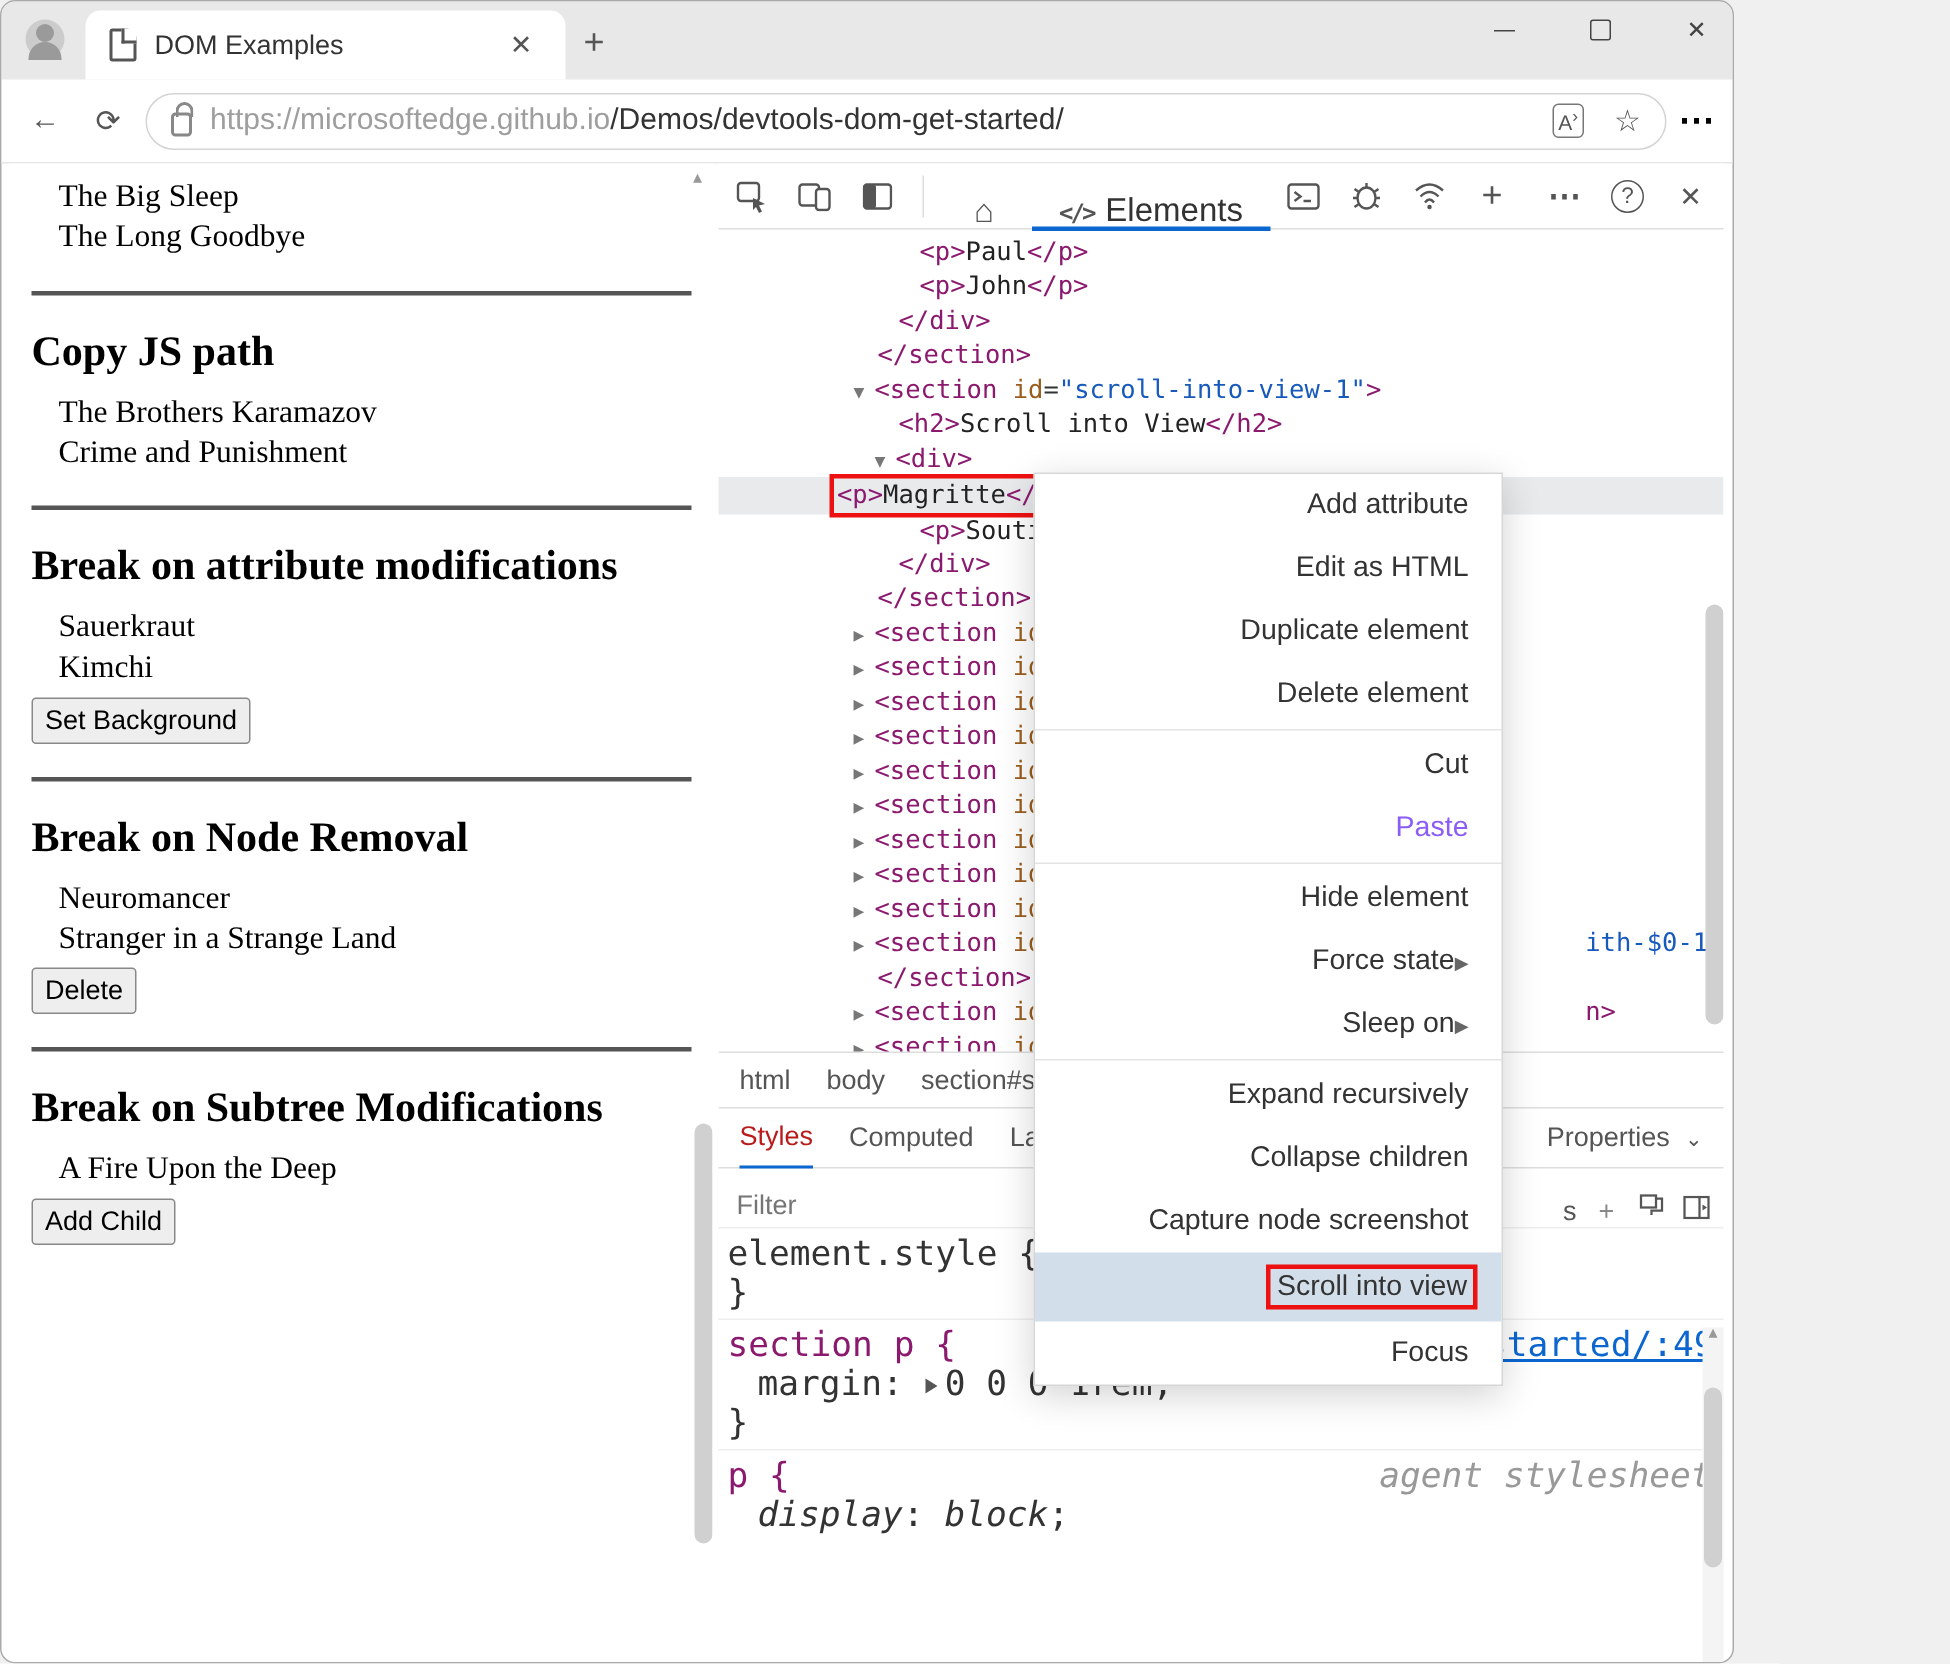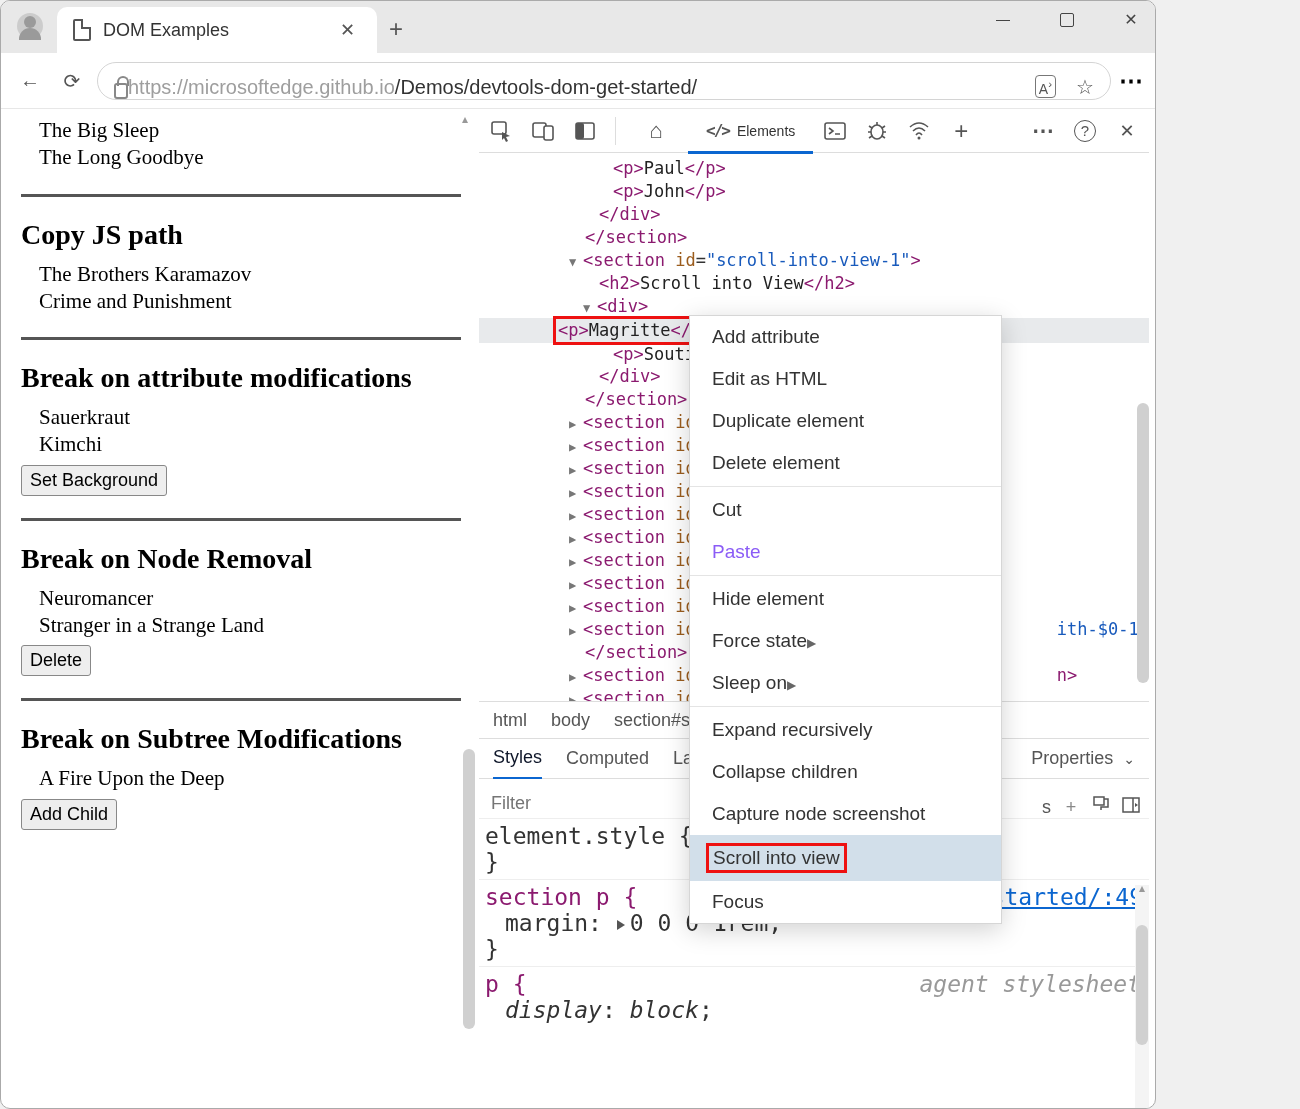--- a/index.html
+++ b/index.html
@@ -23,21 +23,21 @@
   .wincontrols { position:absolute; right:6px; top:8px; display:flex; gap:28px; font-size:18px; color:#444; }
   .wincontrols span { width:36px; text-align:center; }
   .wc-min::before { content:""; display:inline-block; width:14px; border-top:1.6px solid #444; vertical-align:middle; }
   .wc-max::before { content:""; display:inline-block; width:12px; height:12px; border:1.6px solid #444; border-radius:2px; vertical-align:middle; }
   .wc-close::before { content:"✕"; font-size:16px; }
 
   .addrbar { height:56px; background:#fff; border-bottom:1px solid #e7e7e7; display:flex; align-items:center; padding:0 12px; gap:8px; }
   .navbtn { width:34px; height:34px; display:flex; align-items:center; justify-content:center; font-size:20px; color:#555; border-radius:50%; }
   .navbtn.arrow::before { content:"←"; }
   .navbtn.reload::before { content:"⟳"; }
-  .omnibox { flex:1; height:38px; border:1px solid #d4d4d4; border-radius:20px; display:flex; align-items:flex-end; padding:0 16px; }
+  .omnibox { flex:1; height:38px; border:1px solid #d4d4d4; border-radius:20px; display:flex; align-items:center; padding:0 16px; gap:12px; }
   .lock { width:14px; height:16px; border:2px solid #888; border-radius:3px; position:relative; margin-top:4px; }
   .lock::before { content:""; position:absolute; top:-9px; left:1px; width:8px; height:8px; border:2px solid #888; border-bottom:none; border-radius:8px 8px 0 0; }
   .url { font-size:20px; color:#333; white-space:nowrap; }
   .url .dim { color:#9e9e9e; }
   .righticons { display:flex; gap:20px; align-items:center; margin-left:auto; color:#555; font-size:20px; }
   .staricon::before { content:"☆"; }
   .menudots::before { content:"⋯"; font-size:24px; font-weight:bold; }
   .readicon { font-size:14px; border:1px solid #777; border-radius:4px; padding:1px 3px; position:relative; }
 
   .content { position:absolute; top:108px; bottom:6px; left:6px; width:468px; background:#fff; overflow:hidden; }
@@ -48,21 +48,21 @@
   .content button { font-family:Arial; font-size:18px; padding:4px 8px; margin-top:6px; background:#eee; border:1px solid #888; border-radius:3px; }
   .scroll-left { position:absolute; right:0; top:640px; width:12px; height:280px; background:#d0d0d0; border-radius:6px; }
   .scroll-left-mini { position:absolute; right:2px; top:0px; width:11px; height:11px; }
   .scroll-left-mini::before { content:"▴"; color:#999; font-size:12px; }
 
   .devtools { position:absolute; top:108px; right:6px; bottom:6px; left:478px; background:#fff; display:flex; flex-direction:column; }
   .dt-toolbar { height:44px; border-bottom:1px solid #ddd; display:flex; align-items:center; padding:0 10px; gap:18px; position:relative; }
   .dt-sep { width:1px; height:28px; background:#ddd; }
   .dt-icon { width:24px; height:24px; display:flex; align-items:center; justify-content:center; color:#555; font-size:18px; }
   .dt-icon.welcome::before { content:"⌂"; font-size:22px; }
-  .dt-tab { display:flex; align-items:center; gap:8px; height:44px; padding:0 10px; font-size:14px; color:#333; position:relative; }
+  .dt-tab { display:flex; align-items:flex-end; gap:8px; height:44px; padding:0 10px; font-size:22px; color:#333; position:relative; }
   .dt-tab.selected::after { content:""; position:absolute; left:-8px; right:-8px; bottom:-1px; height:3px; background:#0b66d0; }
   .dt-tab .codeicon::before { content:"</>"; font-family:monospace; font-weight:bold; font-size:16px; color:#555; letter-spacing:-2px; }
   .dt-toolbar-right { margin-left:auto; display:flex; align-items:center; gap:18px; }
   .dt-more::before { content:"⋯"; font-weight:bold; font-size:22px; }
   .dt-help::before { content:"?"; display:inline-block; width:20px; height:20px; border:1.6px solid #555; border-radius:50%; line-height:20px; text-align:center; font-size:15px; }
   .dt-close::before { content:"✕"; }
 
   .dt-toolbar svg{display:block;}
 
   .elements { flex:0 0 548px; overflow:hidden; position:relative; font-family: Consolas, Menlo, monospace; font-size:17px; line-height:1.35; color:#333; }
@@ -78,40 +78,40 @@
   .highlight-row { background:#e8eaec; display:block; margin-left:-60px; padding-left:60px; }
   .hl-box { border:3px solid #e11; display:inline-block; padding:0 2px; margin:-2px 0; }
   .faint { color:#b5b5b5; font-style:italic; padding-left:16px; }
   .badge-ellipsis { display:inline-block; border:1px solid #bbb; border-radius:5px; padding:0 5px; font-size:12px; color:#666; margin-left:4px; vertical-align:middle; }
   .elements-scroll { position:absolute; right:0; top:250px; width:12px; height:280px; background:#d0d0d0; border-radius:6px; }
 
   .breadcrumb { height:38px; border-top:1px solid #ddd; border-bottom:1px solid #ddd; display:flex; align-items:center; gap:24px; padding:0 14px; font-size:18px; color:#555; }
 
   .styles-tabs { height:40px; display:flex; align-items:center; gap:24px; padding:0 14px; border-bottom:1px solid #ddd; font-size:18px; }
   .stab { color:#555; height:40px; display:flex; align-items:center; }
-  .stab.active { color:#0f172a; border-bottom:2px solid #0b66d0; }
+  .stab.active { color:#b91c1c; border-bottom:2px solid #0b66d0; }
   .styles-right { margin-left:auto; display:flex; align-items:center; gap:18px; color:#555; }
 
   .filterrow { height:40px; border-bottom:1px solid #eee; display:flex; align-items:flex-end; padding:0 8px; gap:10px; font-size:18px; color:#888; }
   .filterrow input { border:none; outline:none; font-size:18px; color:#555; flex:1; padding:4px; }
   .filter-icon { width:20px; text-align:center; }
 
   .rules { padding:4px 6px; font-family: Consolas, Menlo, monospace; font-size:23px; color:#333; position:relative; }
   .rules .link { color:#0b66d0; text-decoration:underline; }
   .rules .sel { color:#8b1a6f; }
   .rules .prop { color:#333; }
   .rules .valc { color:#333; }
   .rule-line { margin-left:20px; }
   .agent { color:#999; font-style:italic; position:absolute; right:8px; }
   .rule-scroll-outer { position:absolute; right:0; top:776px; width:14px; height:230px; background:#f4f4f4; }
   .rule-scroll-outer .mini { position:absolute; top:-4px; width:14px; text-align:center; color:#999; font-size:12px; }
   .rule-scroll { position:absolute; right:1px; top:40px; width:12px; height:120px; background:#d0d0d0; border-radius:6px; }
 
   .ctxmenu { position:absolute; left:688px; top:314px; width:313px; background:#fff; border:1px solid #d6d6d6; box-shadow:0 6px 24px rgba(0,0,0,.18); font-size:19px; color:#333; z-index:50; }
-  .ctxmenu .mi { padding:10px 22px; display:flex; align-items:center; justify-content:flex-start; }
+  .ctxmenu .mi { padding:10px 22px; display:flex; align-items:center; justify-content:flex-end; }
   .ctxmenu .mi.disabled { color:#8b5cf6; }
   .ctxmenu .mi .sub::before { content:"▶"; font-size:12px; color:#666; }
   .ctxmenu hr { border:none; border-top:1px solid #e4e4e4; margin:2px 0; }
   .ctxmenu .mi.hl { background:#d2dfea; }
   .ctxmenu .mi.hl .red { border:3px solid #e11; padding:1px 4px; margin:-2px -6px; }
 
   .swatch-tri { display:inline-block; width:0; height:0; border-left:5px solid transparent; border-right:5px solid transparent; border-top:8px solid #555; transform:rotate(-90deg); margin-right:4px; vertical-align:middle;}
 </style>
 </head>
 <body>

